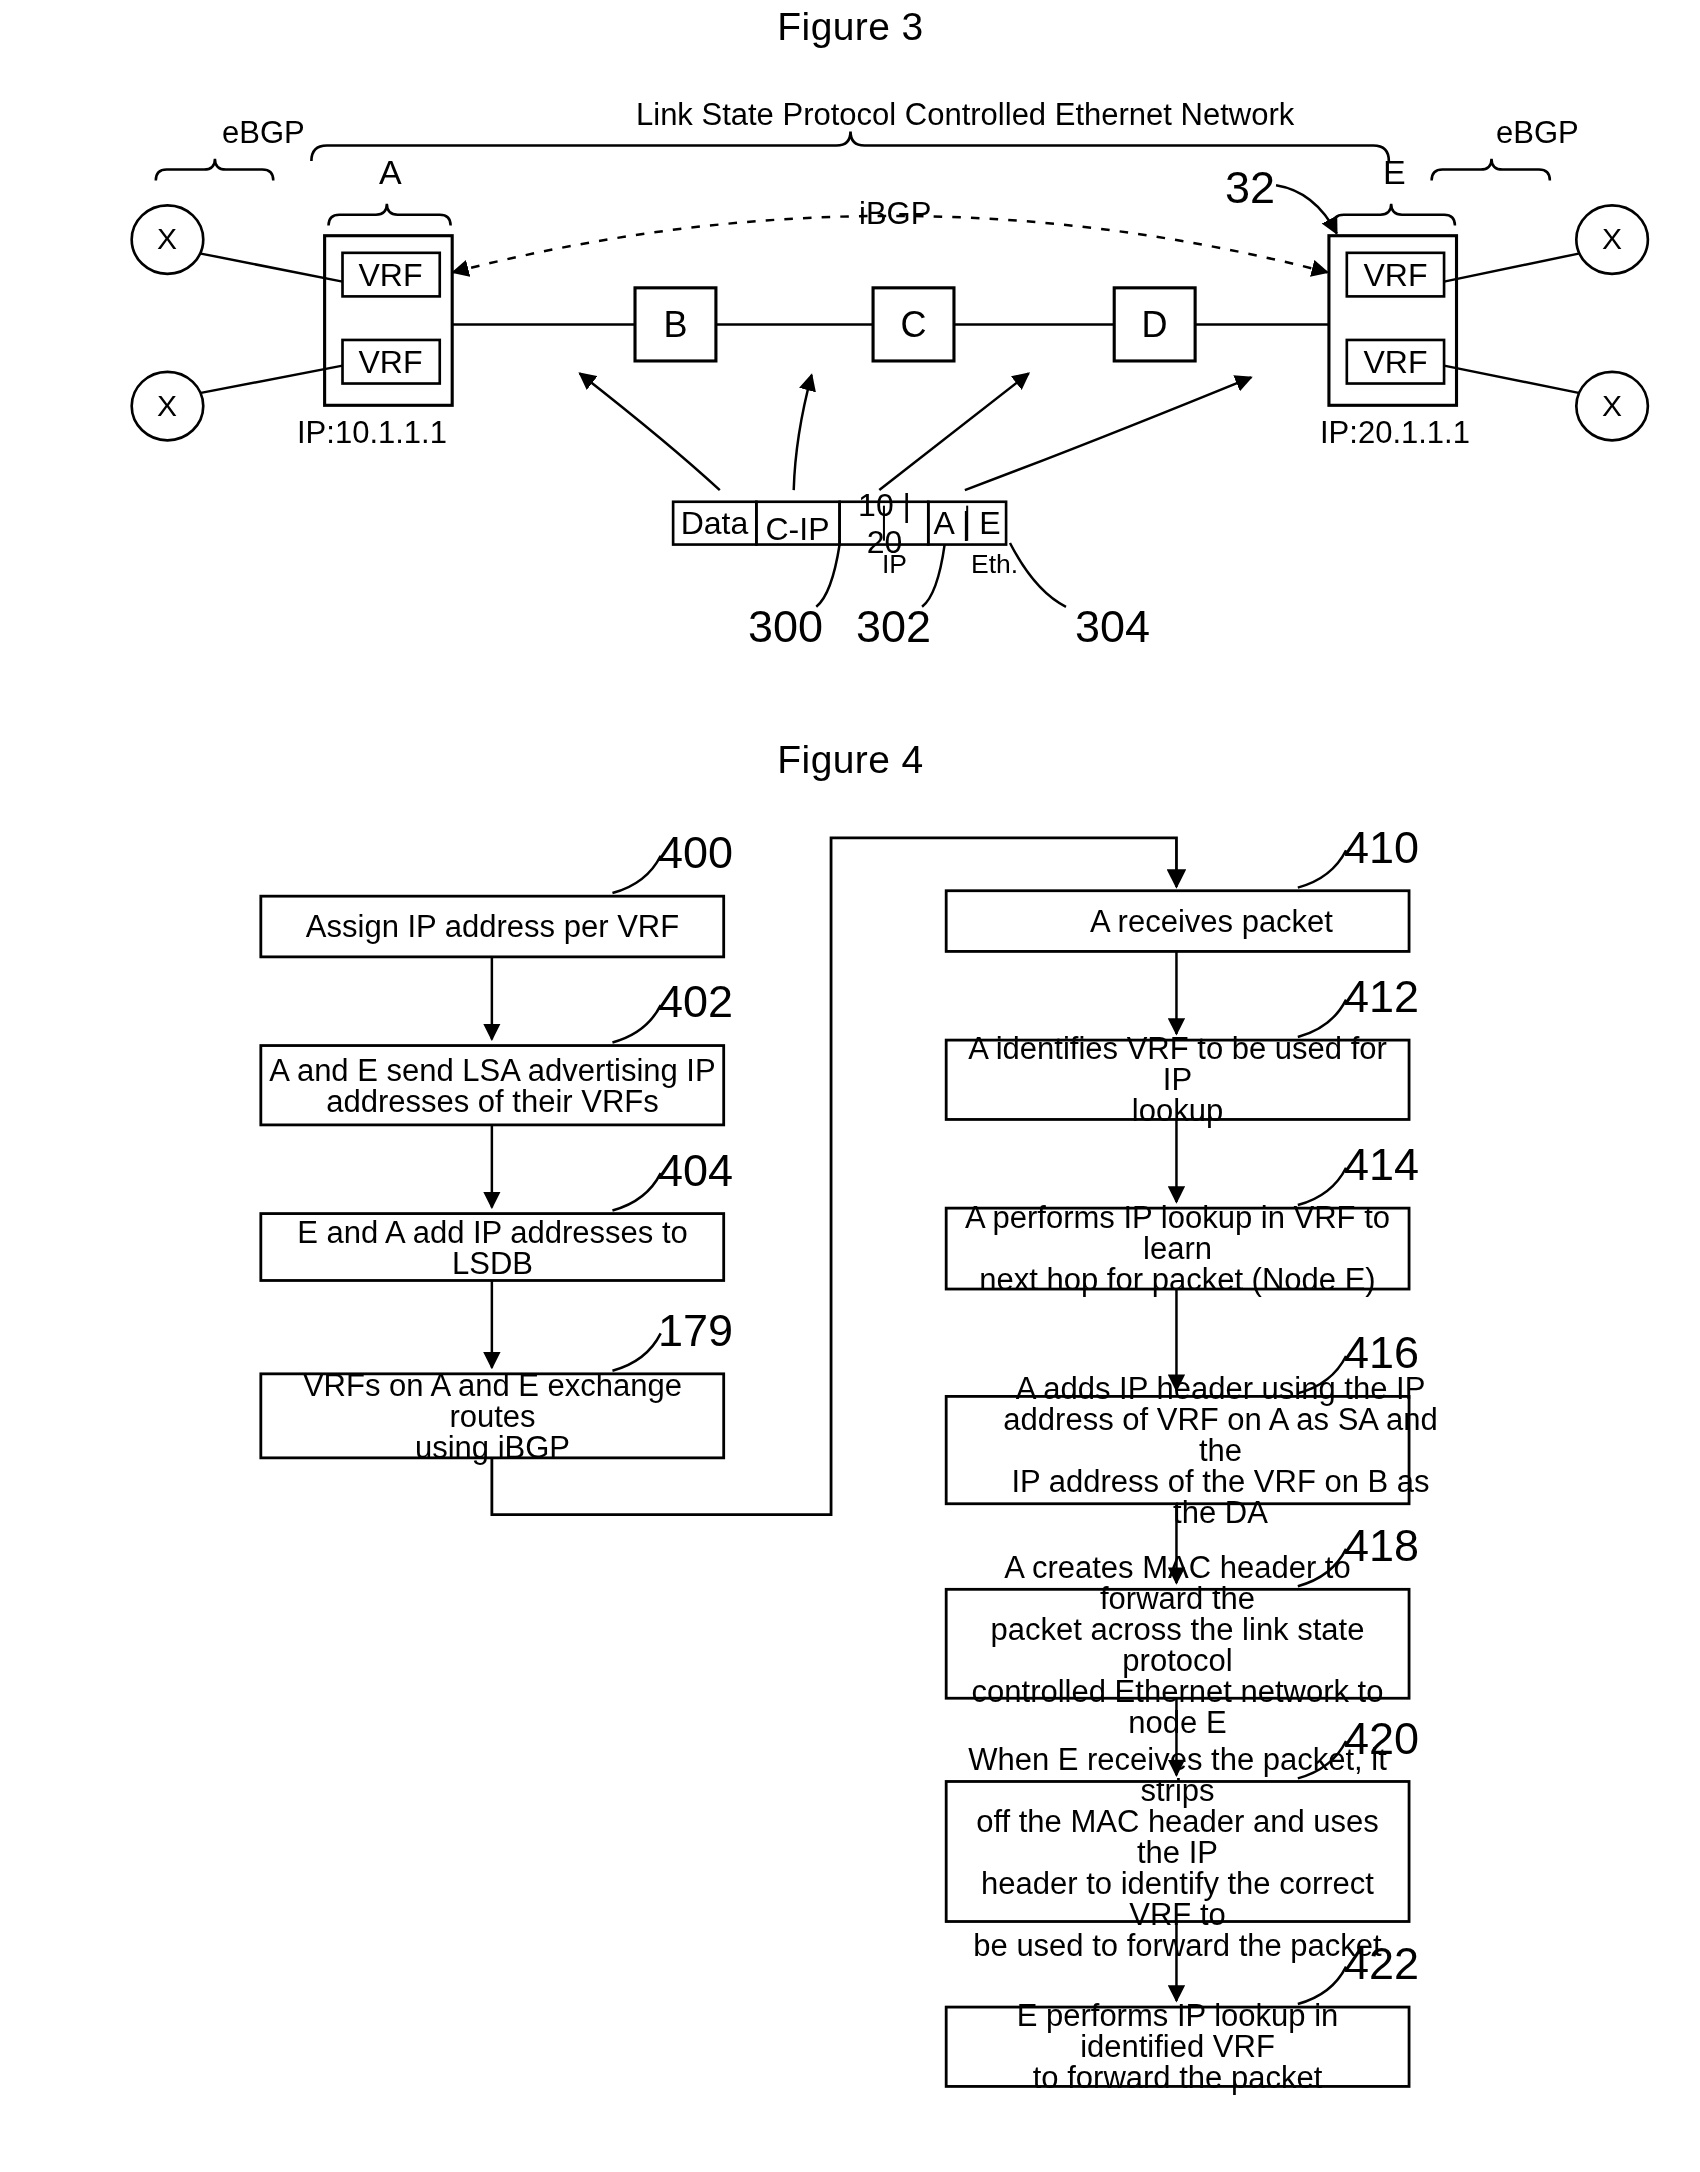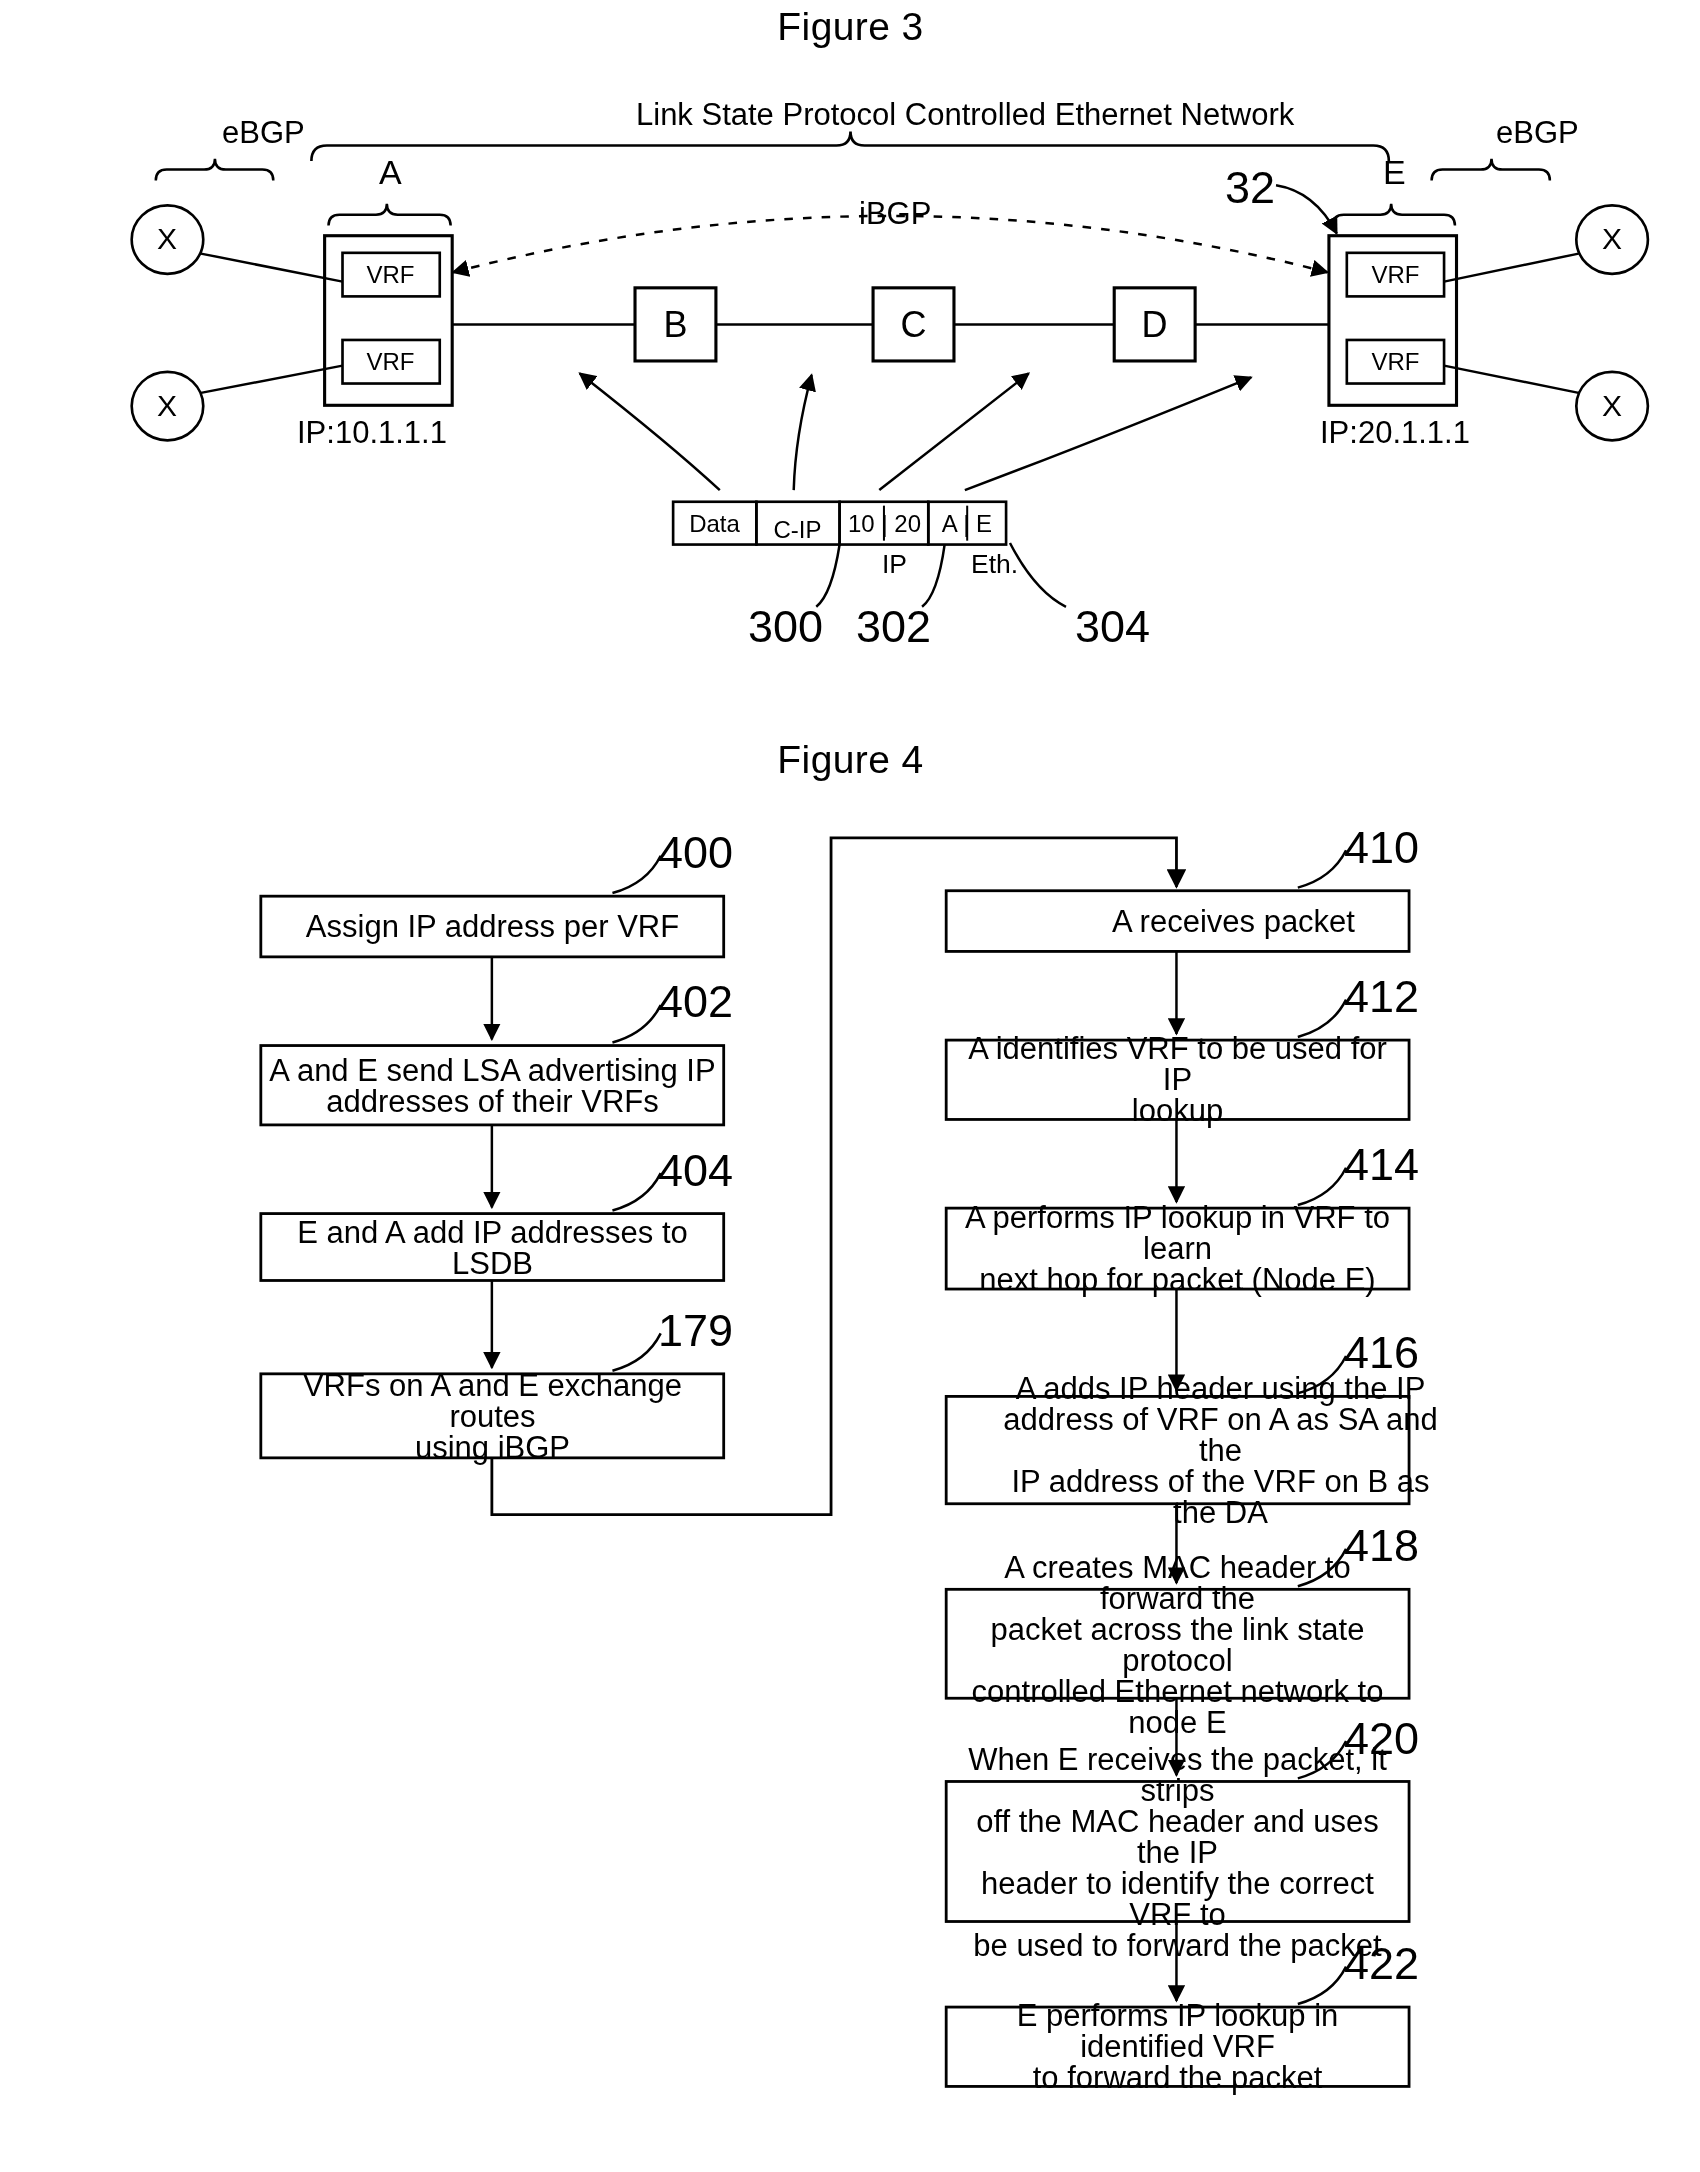--- a/index.html
+++ b/index.html
@@ -62,21 +62,21 @@
     padding: 0 6.2px;
   }
   .ref-num {
     position: absolute;
     font-size: 45px;
     white-space: nowrap;
   }
   .pkt-cell {
     position: absolute;
     text-align: center;
-    font-size: 24px;
+    font-size: 32px;
     display: flex;
     align-items: center;
     justify-content: center;
   }
 </style>
 </head>
 <body>
 
 <div class="fig-title" id="figure3-title">Figure 3</div>
 
@@ -243,21 +243,21 @@
 addresses of their VRFs</div>
 <div class="fc-text" style="left:261px; top:1214px; width:463px; height:67px;">E and A add IP addresses to LSDB</div>
 <div class="fc-text" style="left:261px; top:1374px; width:463px; height:84px;">VRFs on A and E exchange routes
 using iBGP</div>
 
 <div class="ref-num" style="left:658px; top:827px;">400</div>
 <div class="ref-num" style="left:658px; top:976px;">402</div>
 <div class="ref-num" style="left:658px; top:1145px;">404</div>
 <div class="ref-num" style="left:658px; top:1305px;">179</div>
 
-<div class="fc-text" style="left:1002px; top:891px; width:463px; height:61px;">A receives packet</div>
+<div class="fc-text" style="left:980px; top:891px; width:463px; height:61px;">A receives packet</div>
 <div class="fc-text" style="left:946px; top:1040px; width:463px; height:79px;">A identifies VRF to be used for IP
 lookup</div>
 <div class="fc-text" style="left:946px; top:1208px; width:463px; height:81px;">A performs IP lookup in VRF to learn
 next hop for packet (Node E)</div>
 <div class="fc-text" style="left:946px; top:1397px; width:463px; height:107px;margin-left:43px;">A adds IP header using the IP
 address of VRF on A as SA and the
 IP address of the VRF on B as the DA</div>
 <div class="fc-text" style="left:946px; top:1590px; width:463px; height:109px;">A creates MAC header to forward the
 packet across the link state protocol
 controlled Ethernet network to node E</div>

